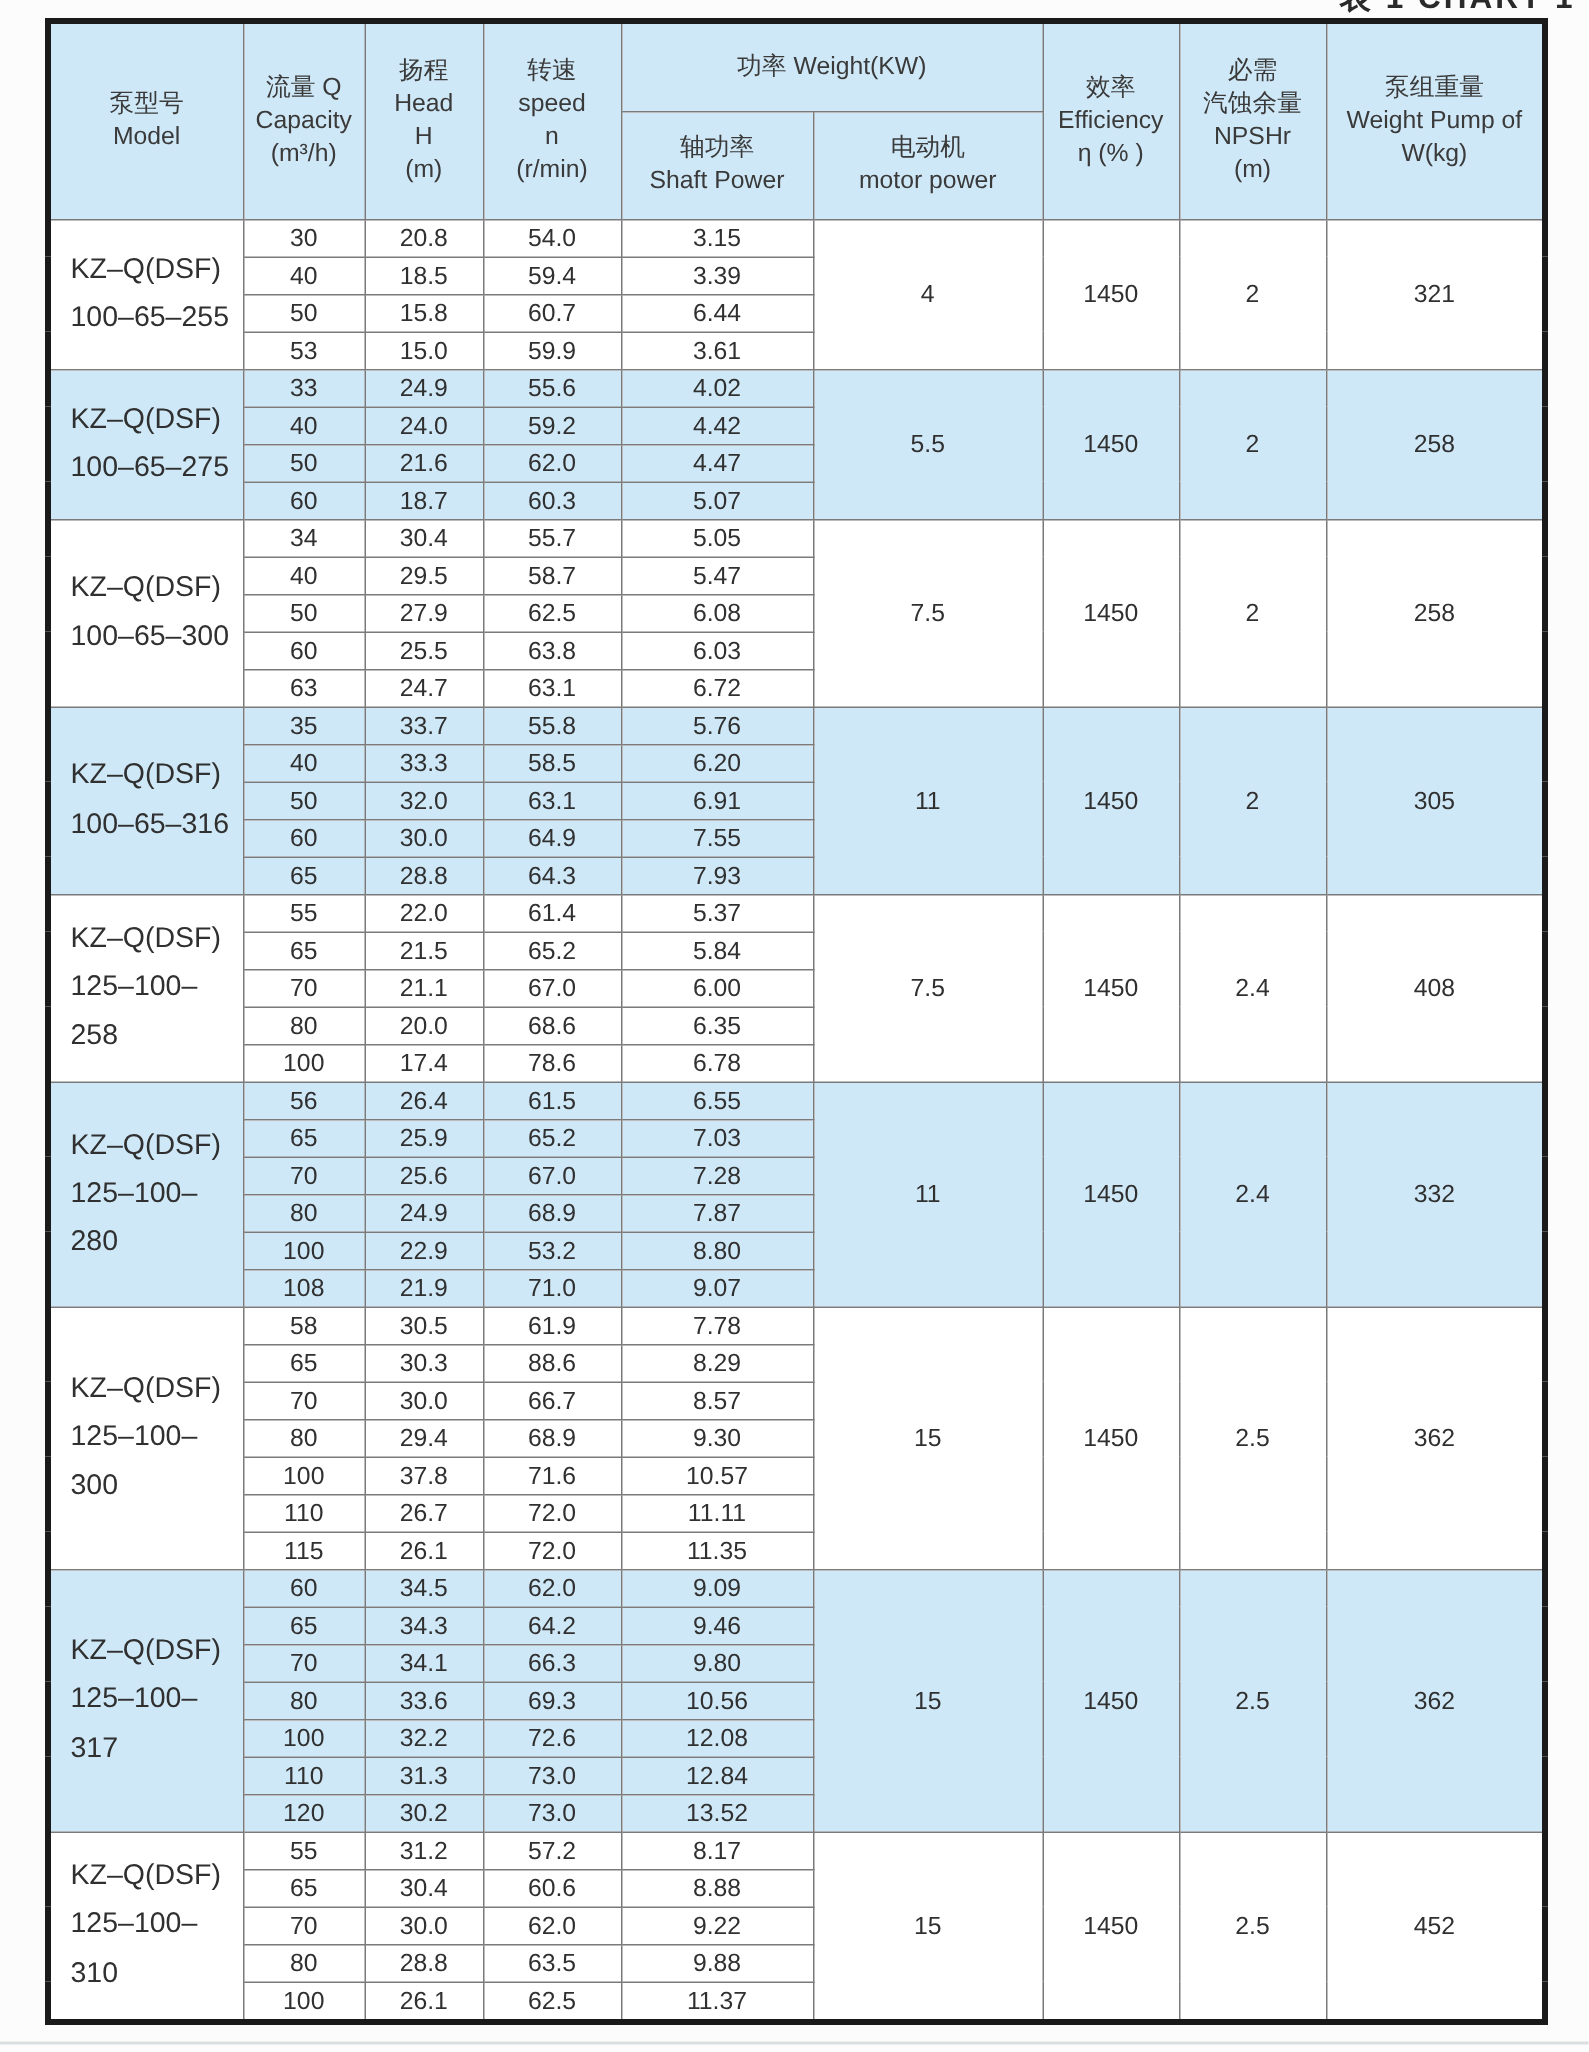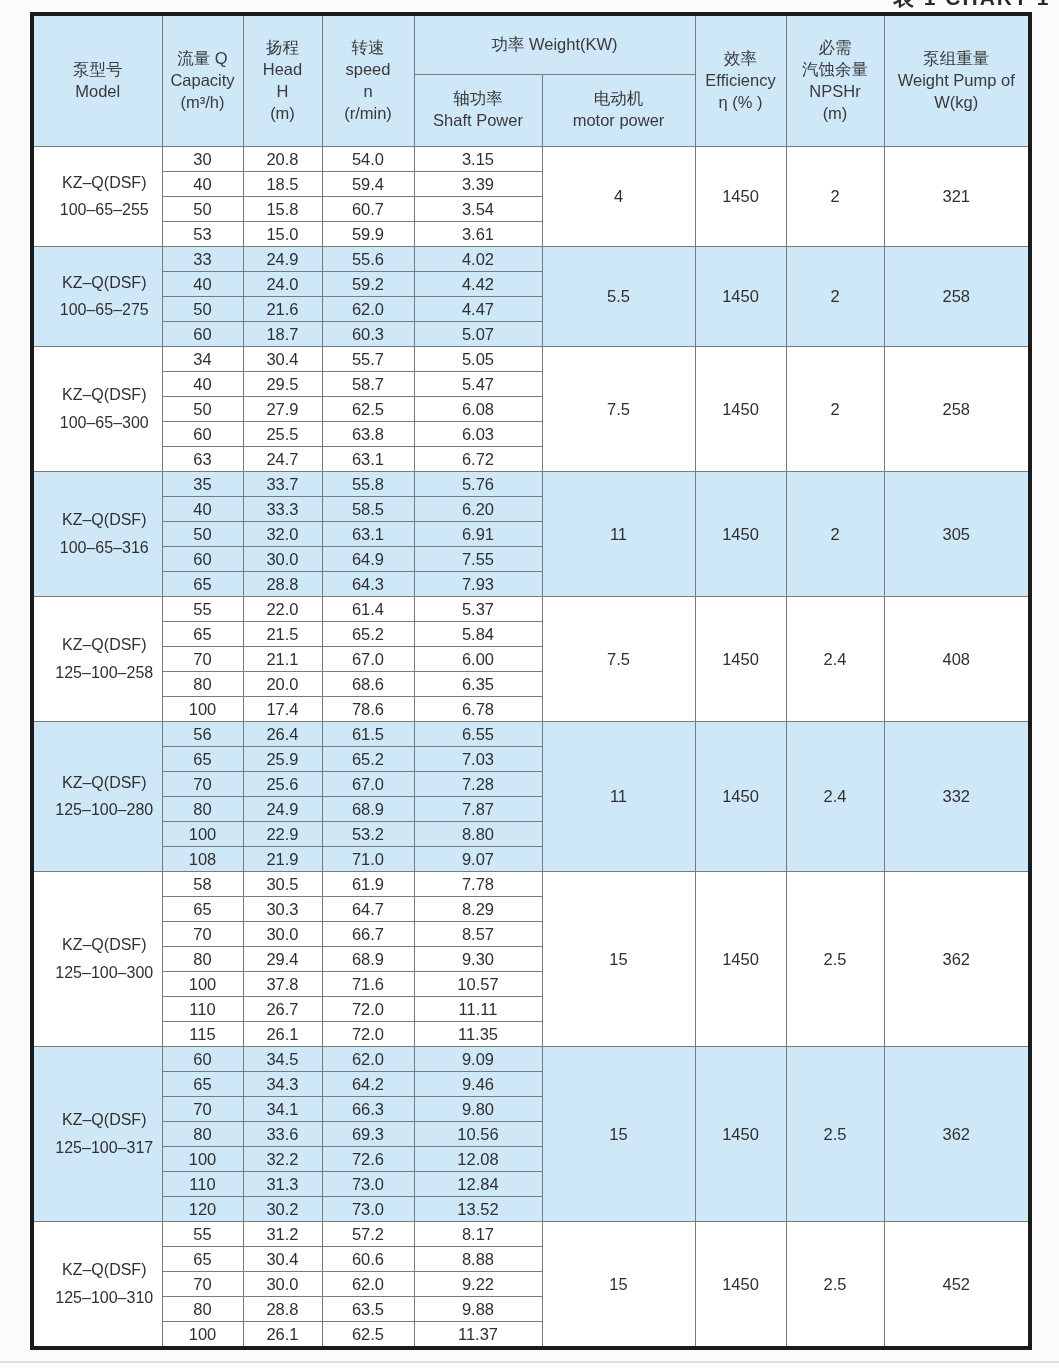--- a/index.html
+++ b/index.html
@@ -54,24 +54,24 @@
   table.spec thead tr.h2 { height: 72px; }
   table.spec tbody td {
     height: 24px;
     font-size: 16.5px;
     line-height: 24px;
     padding: 0;
     color: #303030;
     background: #ffffff;
   }
   table.spec tbody td.model-cell {
-    text-align: center;
+    text-align: left;
     padding-left: 13px;
     white-space: pre-line;
-    font-size: 16px;
+    font-size: 19px;
     line-height: 1.7;
   }
   table.spec tbody tr.shaded td {
     background: #cfe8f7;
   }
   .bottom-rule {
     position: absolute;
     left: 0;
     top: 1361px;
     width: 1059px;
@@ -146,21 +146,21 @@
       <tr>
         <td>40</td>
         <td>18.5</td>
         <td>59.4</td>
         <td>3.39</td>
       </tr>
       <tr>
         <td>50</td>
         <td>15.8</td>
         <td>60.7</td>
-        <td>3.54</td>
+        <td>6.44</td>
       </tr>
       <tr>
         <td>53</td>
         <td>15.0</td>
         <td>59.9</td>
         <td>3.61</td>
       </tr>
       <tr class="shaded">
         <td class="model-cell" rowspan="4">KZ–Q(DSF)
 100–65–275</td>
@@ -349,21 +349,21 @@
         <td>61.9</td>
         <td>7.78</td>
         <td rowspan="7">15</td>
         <td rowspan="7">1450</td>
         <td rowspan="7">2.5</td>
         <td rowspan="7">362</td>
       </tr>
       <tr>
         <td>65</td>
         <td>30.3</td>
-        <td>64.7</td>
+        <td>88.6</td>
         <td>8.29</td>
       </tr>
       <tr>
         <td>70</td>
         <td>30.0</td>
         <td>66.7</td>
         <td>8.57</td>
       </tr>
       <tr>
         <td>80</td>

